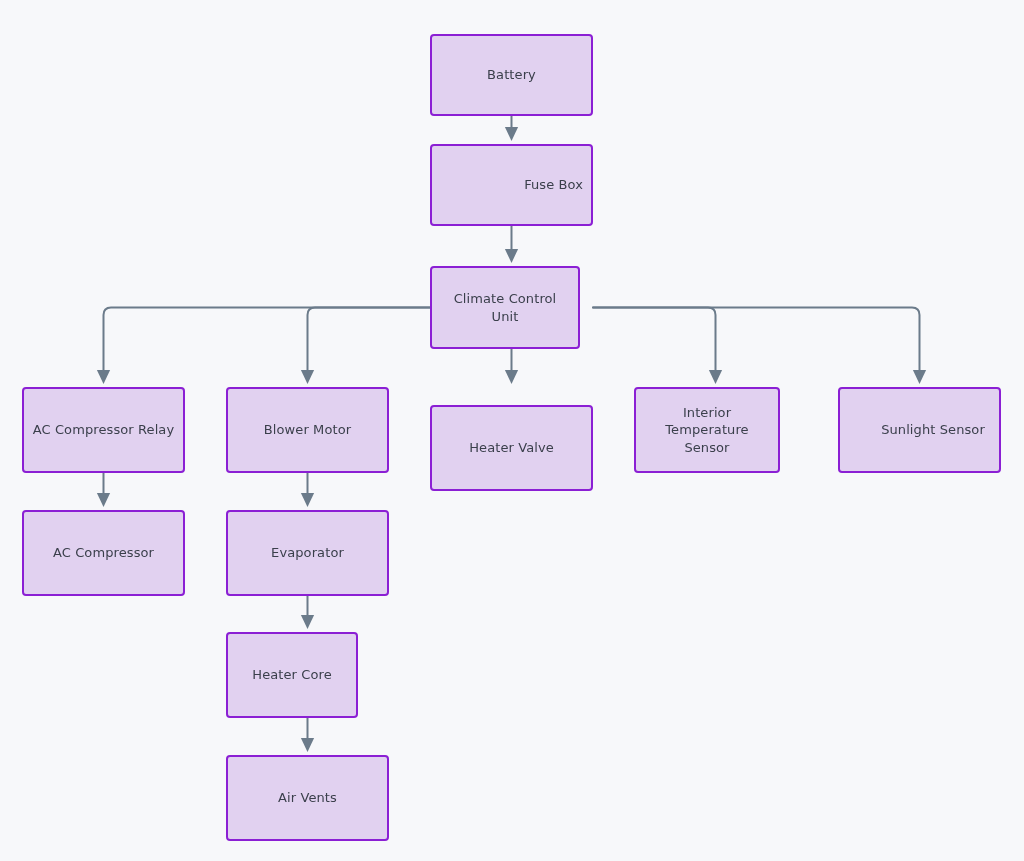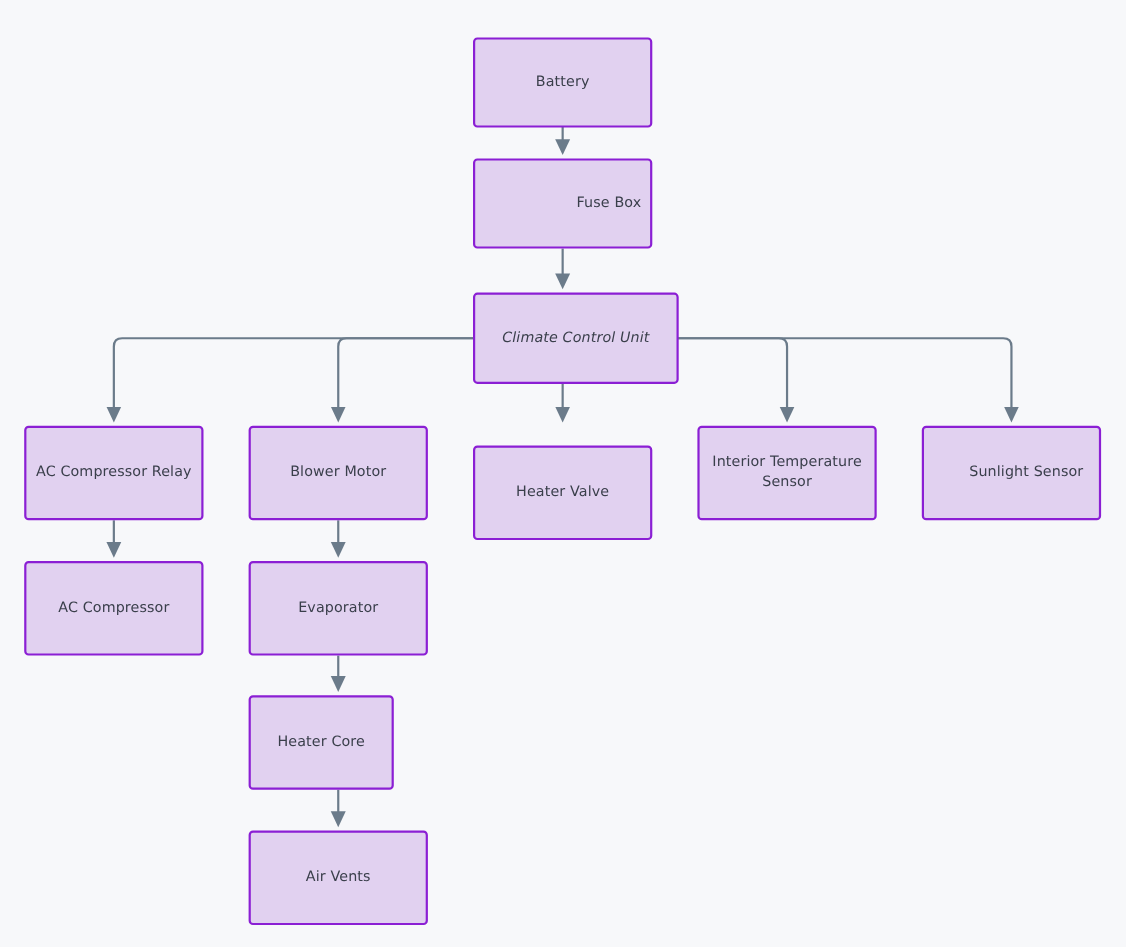--- a/index.html
+++ b/index.html
@@ -84,37 +84,37 @@
   </svg>
 
   <div class="node" style="left:430px; top:21px; width:163px; height:82px;margin-top:13px;">
     <span class="node-label">Battery</span>
   </div>
 
   <div class="node" style="left:430px; top:144px; width:163px; height:82px;text-align:right;">
     <span class="node-label">Fuse Box</span>
   </div>
 
-  <div class="node" style="left:430px; top:266px; width:187px; height:83px;font-style:italic;">
+  <div class="node" style="left:430px; top:266px; width:150px; height:83px;">
     <span class="node-label">Climate Control Unit</span>
   </div>
 
   <div class="node" style="left:22px; top:387px; width:163px; height:86px;">
     <span class="node-label">AC Compressor Relay</span>
   </div>
 
   <div class="node" style="left:226px; top:387px; width:163px; height:86px;">
     <span class="node-label">Blower Motor</span>
   </div>
 
   <div class="node" style="left:430px; top:405px; width:163px; height:86px;">
     <span class="node-label">Heater Valve</span>
   </div>
 
-  <div class="node" style="left:634px; top:387px; width:163px; height:86px;">
+  <div class="node" style="left:634px; top:387px; width:146px; height:86px;">
     <span class="node-label">Interior Temperature
 Sensor</span>
   </div>
 
   <div class="node" style="left:838px; top:387px; width:163px; height:86px;padding-left:35px;">
     <span class="node-label">Sunlight Sensor</span>
   </div>
 
   <div class="node" style="left:22px; top:510px; width:163px; height:86px;">
     <span class="node-label">AC Compressor</span>

